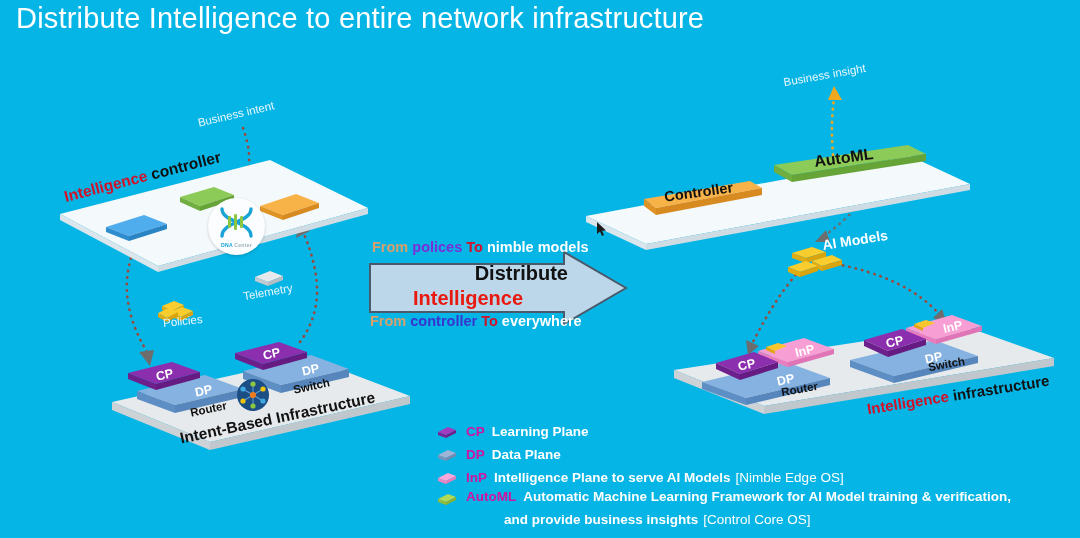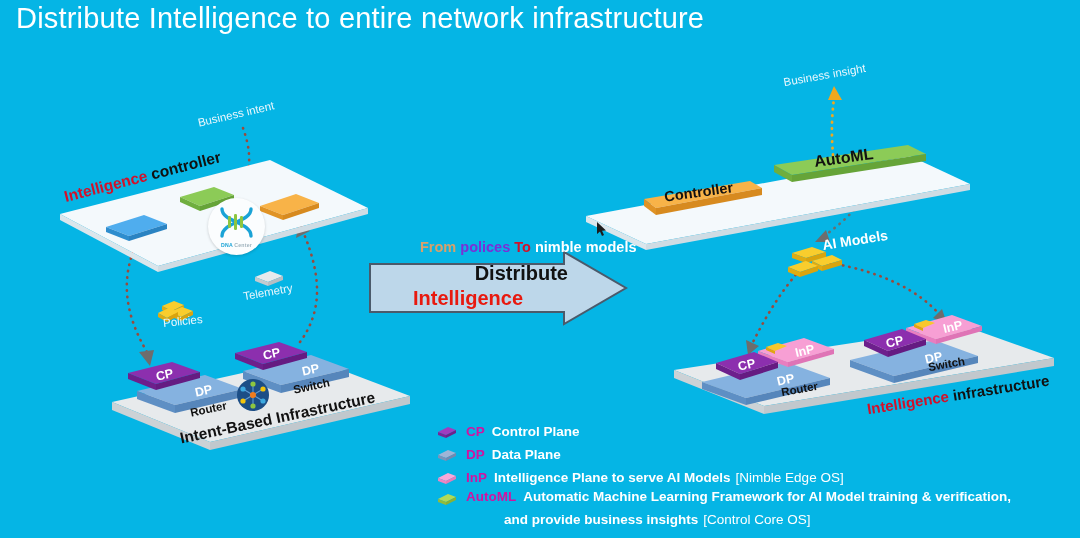--- a/index.html
+++ b/index.html
@@ -34,21 +34,21 @@
   .blk .btxt{
     position:absolute;font-weight:700;color:#ffffff;white-space:nowrap;
     pointer-events:none;
   }
   .btxt.dark{color:#111;}
 
   
   .bigarrow{position:absolute;left:368px;top:250px;}
   .bigarrow svg{display:block;overflow:visible;}
   .arrow-line{
-    position:absolute;white-space:nowrap;font-weight:700;font-size:14.5px;margin-left:48px;
+    position:absolute;white-space:nowrap;font-weight:700;font-size:14.5px;
   }
   .arrow-title{
     position:absolute;white-space:nowrap;font-weight:700;text-align:center;
   }
 
   
   .conn{position:absolute;left:0;top:0;width:1080px;height:538px;pointer-events:none;}
   .conn svg{display:block;overflow:visible;}
 
   
@@ -264,20 +264,23 @@
     </svg>
   </div>
 
   <div class="arrow-line" style="left:372px;top:239px;">
     <span style="color:#d8a06a;">From </span><span style="color:#7b2fd6;">polices </span><span style="color:#d2112a;">To </span><span style="color:#ffffff;">nimble models</span>
   </div>
 
   <div class="arrow-title" style="left:368px;top:262px;width:200px;text-align:right;font-size:20px;color:#111111;">Distribute</div>
   <div class="arrow-title" style="left:368px;top:287px;width:200px;text-align:center;font-size:20px;color:#e8190f;">Intelligence</div>
 
+  <div class="arrow-line" style="left:370px;top:313px;">
+    <span style="color:#d8a06a;">From </span><span style="color:#3a34cf;">controller </span><span style="color:#d2112a;">To </span><span style="color:#ffffff;">everywhere</span>
+  </div>
 
   <div class="lbl-thin" style="left:783px;top:69px;font-size:11.5px;color:#eaf7fd;transform:rotate(-10deg);">Business insight</div>
 
   <div class="plate" style="left:578px;top:120px;">
     <svg width="400" height="120" viewBox="0 0 400 120">
       <polygon points="8,96 332,36 392,64 68,124" fill="#f4f9fc"></polygon>
       <polygon points="8,96 68,124 68,130 8,102" fill="#dbe6ec"></polygon>
       <polygon points="68,124 392,64 392,70 68,130" fill="#cfdce4"></polygon>
     </svg>
   </div>
@@ -394,21 +397,21 @@
 
     <div class="lrow">
       <span class="lswatch">
         <svg width="22" height="14" viewBox="0 0 22 14">
           <polygon points="2,7 12,2 20,5 10,10" fill="#a03cc0"></polygon>
           <polygon points="2,7 10,10 10,13 2,10" fill="#7a2497"></polygon>
           <polygon points="10,10 20,5 20,8 10,13" fill="#6f218b"></polygon>
         </svg>
       </span>
       <span class="lkey">CP</span>
-      <span class="ltext">Control Plane</span>
+      <span class="ltext">Learning Plane</span>
     </div>
 
     <div class="lrow">
       <span class="lswatch">
         <svg width="22" height="14" viewBox="0 0 22 14">
           <polygon points="2,7 12,2 20,5 10,10" fill="#9fb4d6"></polygon>
           <polygon points="2,7 10,10 10,13 2,10" fill="#7b93ba"></polygon>
           <polygon points="10,10 20,5 20,8 10,13" fill="#7389b0"></polygon>
         </svg>
       </span>

